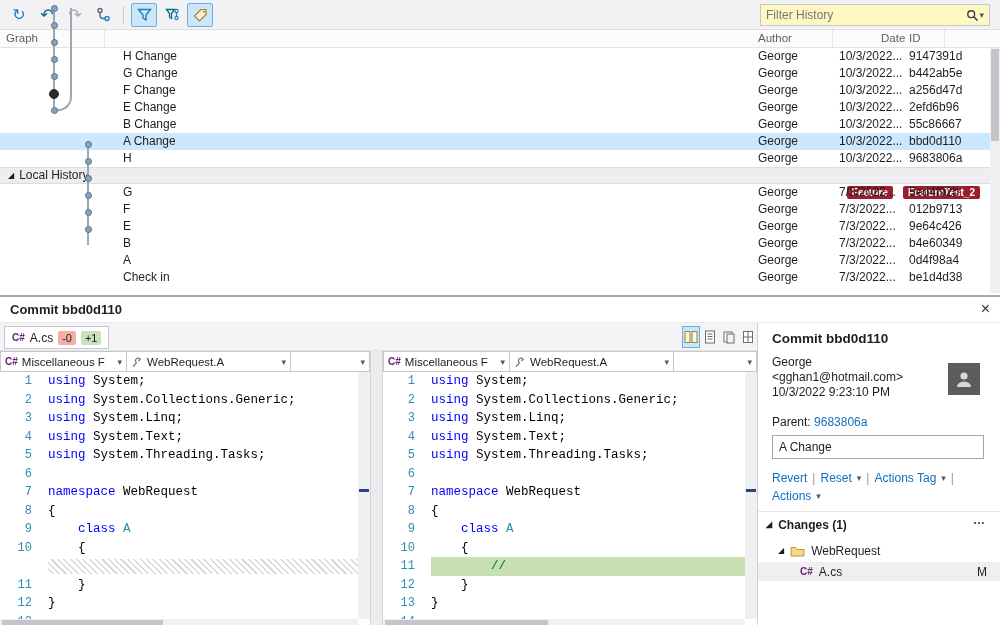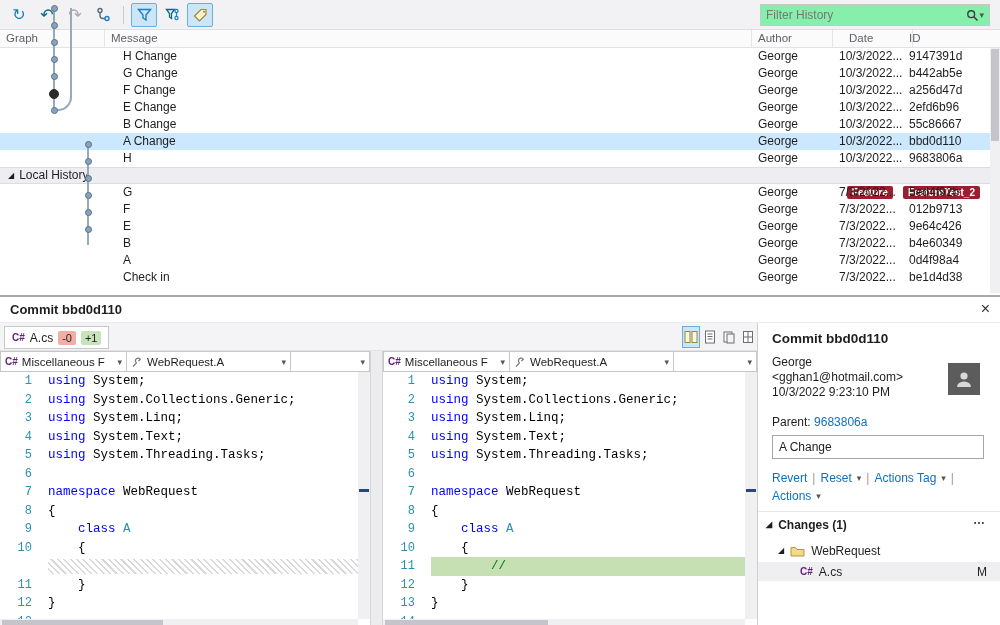--- a/index.html
+++ b/index.html
@@ -7,27 +7,27 @@
   body{font-family:"Liberation Sans",sans-serif;font-size:12px;color:#1e1e1e;background:#fff}
   #app{position:relative;width:1000px;height:625px;background:#fff}
 
   
   .hist{position:absolute;left:0;top:0;width:1000px;height:293px;background:#fff}
   .toolbar{position:absolute;left:0;top:0;width:100%;height:30px;background:#f2f2f5;border-bottom:1px solid #e0e0e3;display:flex;align-items:center;padding:0 6px;gap:2px}
   .tb-btn{width:26px;height:24px;display:flex;align-items:center;justify-content:center;font-size:16px;border:1px solid transparent;border-radius:2px;line-height:1}
   .tb-btn.toggled{background:#cde6f7;border-color:#66aee2}
   .tb-btn.blue{color:#1b7ec2}.tb-btn.teal{color:#0b6a84}.tb-btn.dis{color:#a9a9ad}
   .tb-sep{width:1px;height:18px;background:#c9c9ce;margin:0 5px}
-  .filter-box{position:absolute;right:10px;top:4px;width:230px;height:22px;background:#86efac;border:1px solid #c6c6cb;display:flex;align-items:center;padding:0 5px;}
+  .filter-box{position:absolute;right:10px;top:4px;width:230px;height:22px;background:#fef9c3;border:1px solid #c6c6cb;display:flex;align-items:center;padding:0 5px;}
   .filter-ph{color:#767676;flex:1;font-size:12px}
   .caret{font-size:9px;color:#555}
 
   .cols{position:absolute;top:30px;left:0;width:100%;height:18px;background:#fbfbfc;border-bottom:1px solid #e3e3e6;color:#5f5f66;font-size:11.5px}
   .col{position:absolute;top:0;height:18px;line-height:17px;padding-left:6px;border-right:1px solid #e6e6e9;overflow:hidden}
-  .col-graph{left:0;width:105px}.col-msg{left:105px;width:647px}.col-auth{left:752px;width:81px}.col-date{left:843px;width:70px}.col-id{left:903px;width:87px;border-right:none}
+  .col-graph{left:0;width:105px}.col-msg{left:105px;width:647px}.col-auth{left:752px;width:81px}.col-date{left:875px;width:70px}.col-id{left:903px;width:87px;border-right:none}
 
   .rows{position:absolute;top:48px;left:0;width:990px;height:245px;overflow:hidden}
   .row{position:relative;height:17px;line-height:17px;width:100%}
   .row.sel{background:#cce8ff}
   .row.section{background:#eeeef2;border-top:1px solid #dddde1;border-bottom:1px solid #dddde1;display:flex;align-items:center;gap:5px;padding-left:8px}
   .exp{font-size:8px;color:#1e1e1e}
   .c-msg{position:absolute;left:123px;white-space:nowrap}
   .tags{position:absolute;right:10px;top:2px;display:flex;gap:10px}
   .tagb{background:#9b1e2e;color:#fff;font-size:10px;font-weight:700;line-height:13px;padding:0 5px;border-radius:2px;white-space:nowrap}
   .c-auth{position:absolute;left:758px}.c-date{position:absolute;left:839px}.c-id{position:absolute;left:909px}
@@ -147,21 +147,20 @@
         <svg width="13" height="13" viewBox="0 0 13 13">
             <circle cx="5.2" cy="5.2" r="3.4" fill="none" stroke="#3d3d3d" stroke-width="1.4"></circle>
             <path d="M7.8 7.8 L11.5 11.5" stroke="#3d3d3d" stroke-width="1.6"></path>
           </svg>
         <span class="caret">▾</span>
       </div>
     </div>
 
     <div class="cols">
       <span class="col col-graph">Graph</span>
-      <span class="col col-msg">Message</span>
       <span class="col col-auth">Author</span>
       <span class="col col-date">Date</span>
       <span class="col col-id">ID</span>
     </div>
 
     <div class="rows" id="histRows">
         <div class="row">
           <span class="c-msg">H Change</span>
           <span class="c-auth">George</span>
           <span class="c-date">10/3/2022...</span>

